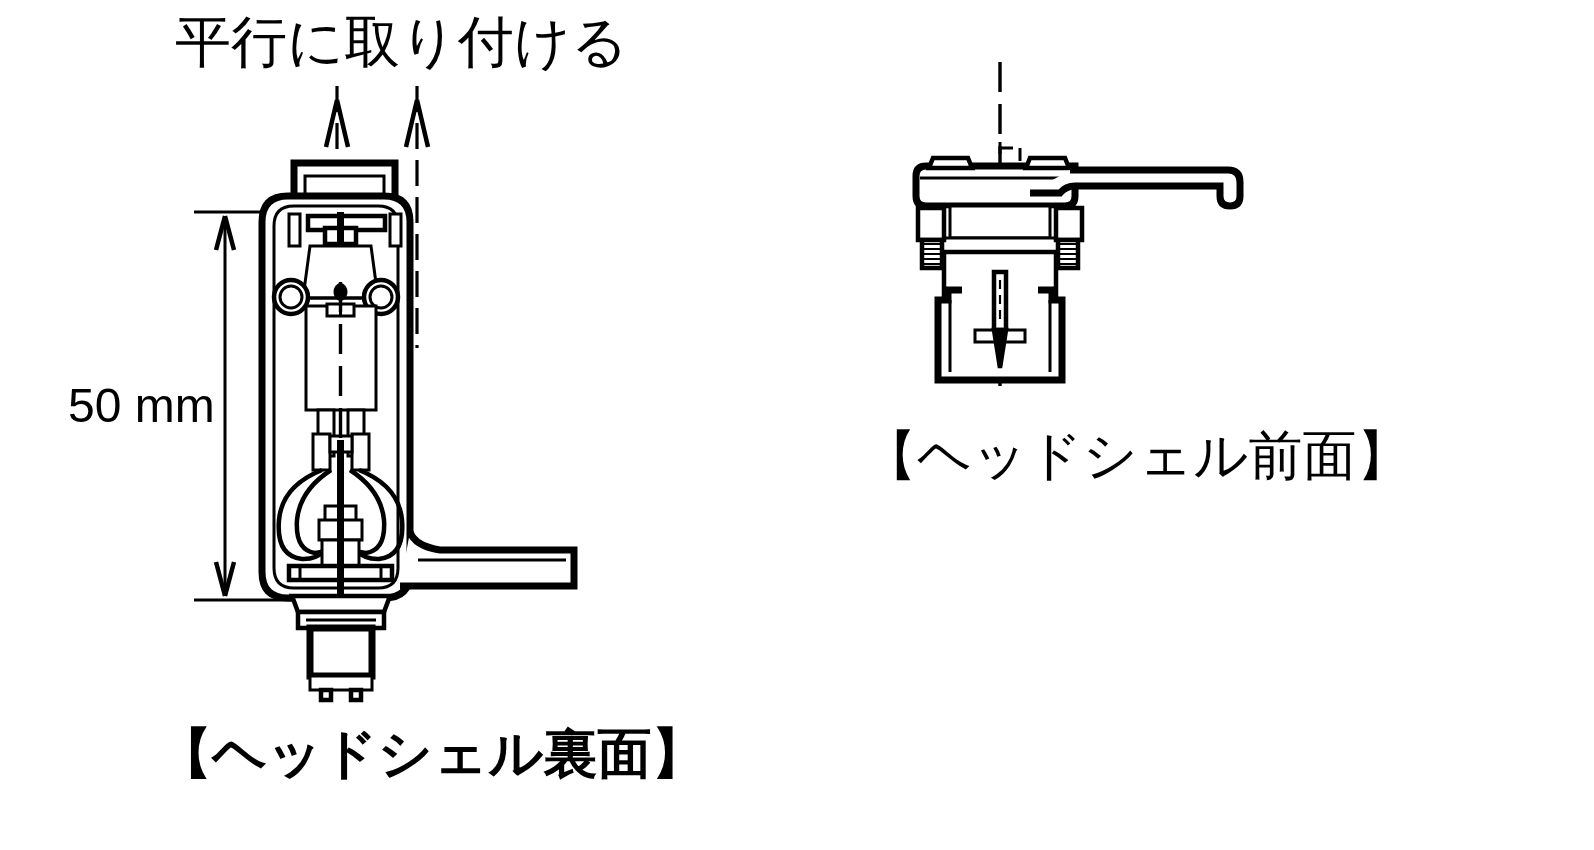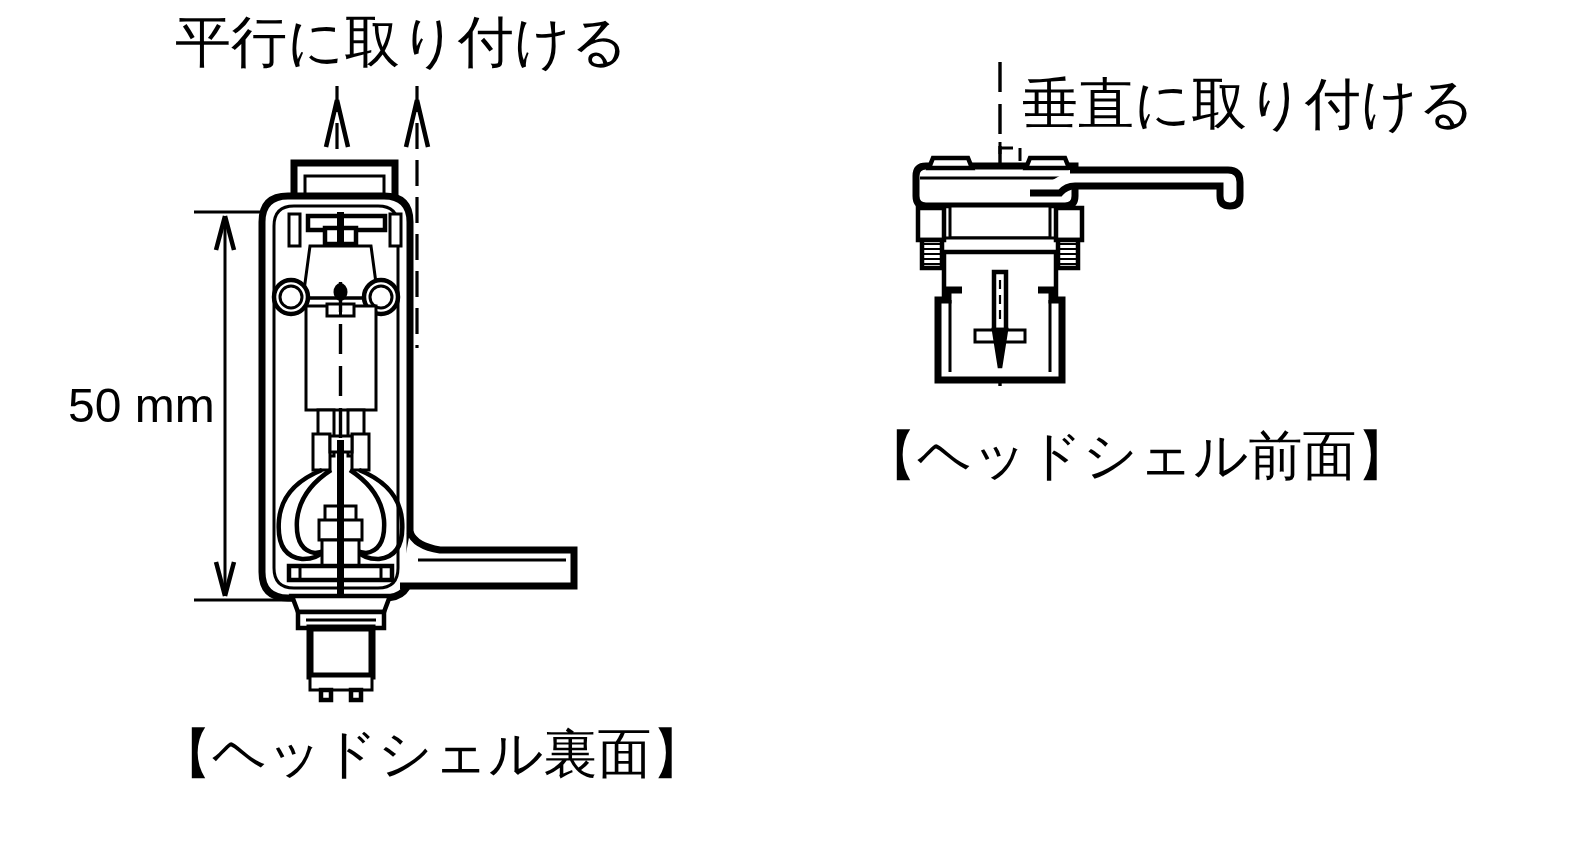--- a/index.html
+++ b/index.html
@@ -6,40 +6,39 @@
   body{
     width:1594px;height:850px;
     font-family:"Liberation Sans","DejaVu Sans",sans-serif;
     color:#000;overflow:hidden;position:relative;
   }
   #stage{position:relative;width:1594px;height:850px;background:#fff;padding-left:47px;}
   .lbl{position:absolute;white-space:nowrap;color:#000;line-height:1;}
   #t-parallel{left:175px;top:14px;font-size:56px;letter-spacing:0px;}
   #t-vertical{left:1022px;top:76px;font-size:56px;letter-spacing:0px;}
   #t-dim{left:52px;top:382px;font-size:48px;margin-left:16px;}
-  #t-rear{left:158px;top:726px;font-size:54px;}
+  #t-rear{left:158px;top:726px;font-size:54px;font-weight:bold;}
   #t-front{left:863px;top:428px;font-size:54px;}
   svg{position:absolute;left:0;top:0;width:1594px;height:850px;}
   .ln{fill:none;stroke:#000;}
   .hv{stroke-width:7;}       
   .md{stroke-width:4.5;}     
   .th{stroke-width:3;}       
   .xt{stroke-width:2.2;}     
   .ctr{stroke-width:3.2;stroke-dasharray:26 11;}
   .ctr2{stroke-width:3.4;stroke-dasharray:30 12;}
   .fillw{fill:#fff;}
   .fillk{fill:#000;}
 </style>
 </head>
 <body>
 
 <div id="stage">
 
   <div class="lbl" id="t-parallel">平行に取り付ける</div>
-  <div class="lbl" id="t-vertical">垂直に取り付ける</div>
   <div class="lbl" id="t-dim">50 mm</div>
   <div class="lbl" id="t-rear">【ヘッドシェル裏面】</div>
   <div class="lbl" id="t-front">【ヘッドシェル前面】</div>
 
   <svg viewBox="0 0 1594 850">
 
     <g>
 
       <g>
         <path class="ln ctr" d="M337 86 L337 215"></path>

